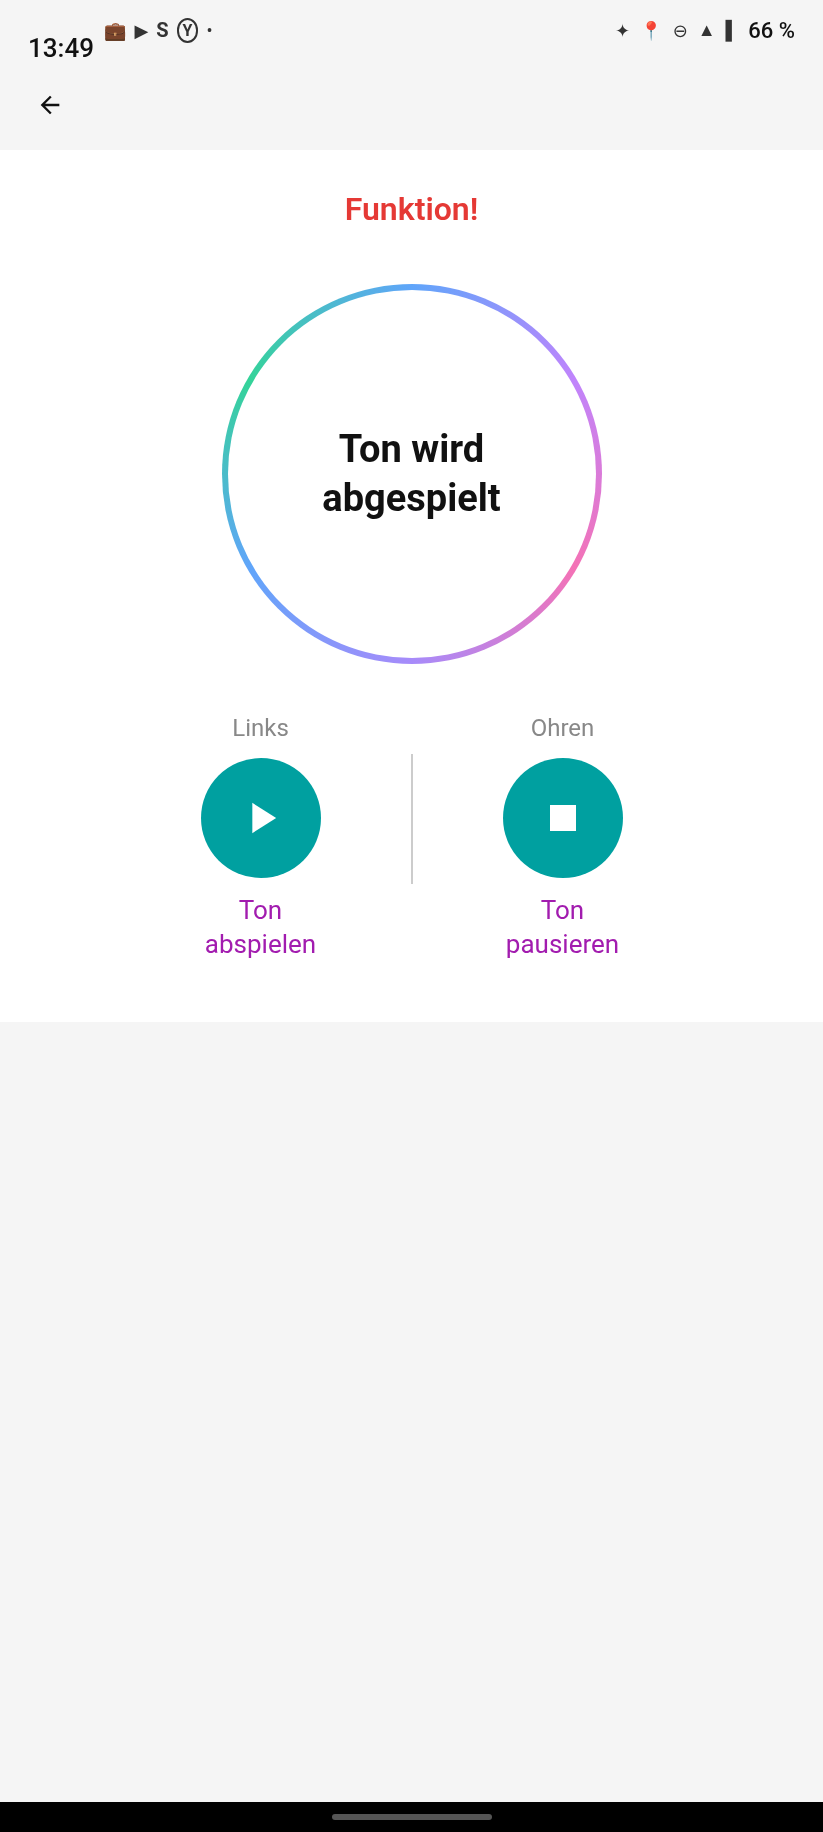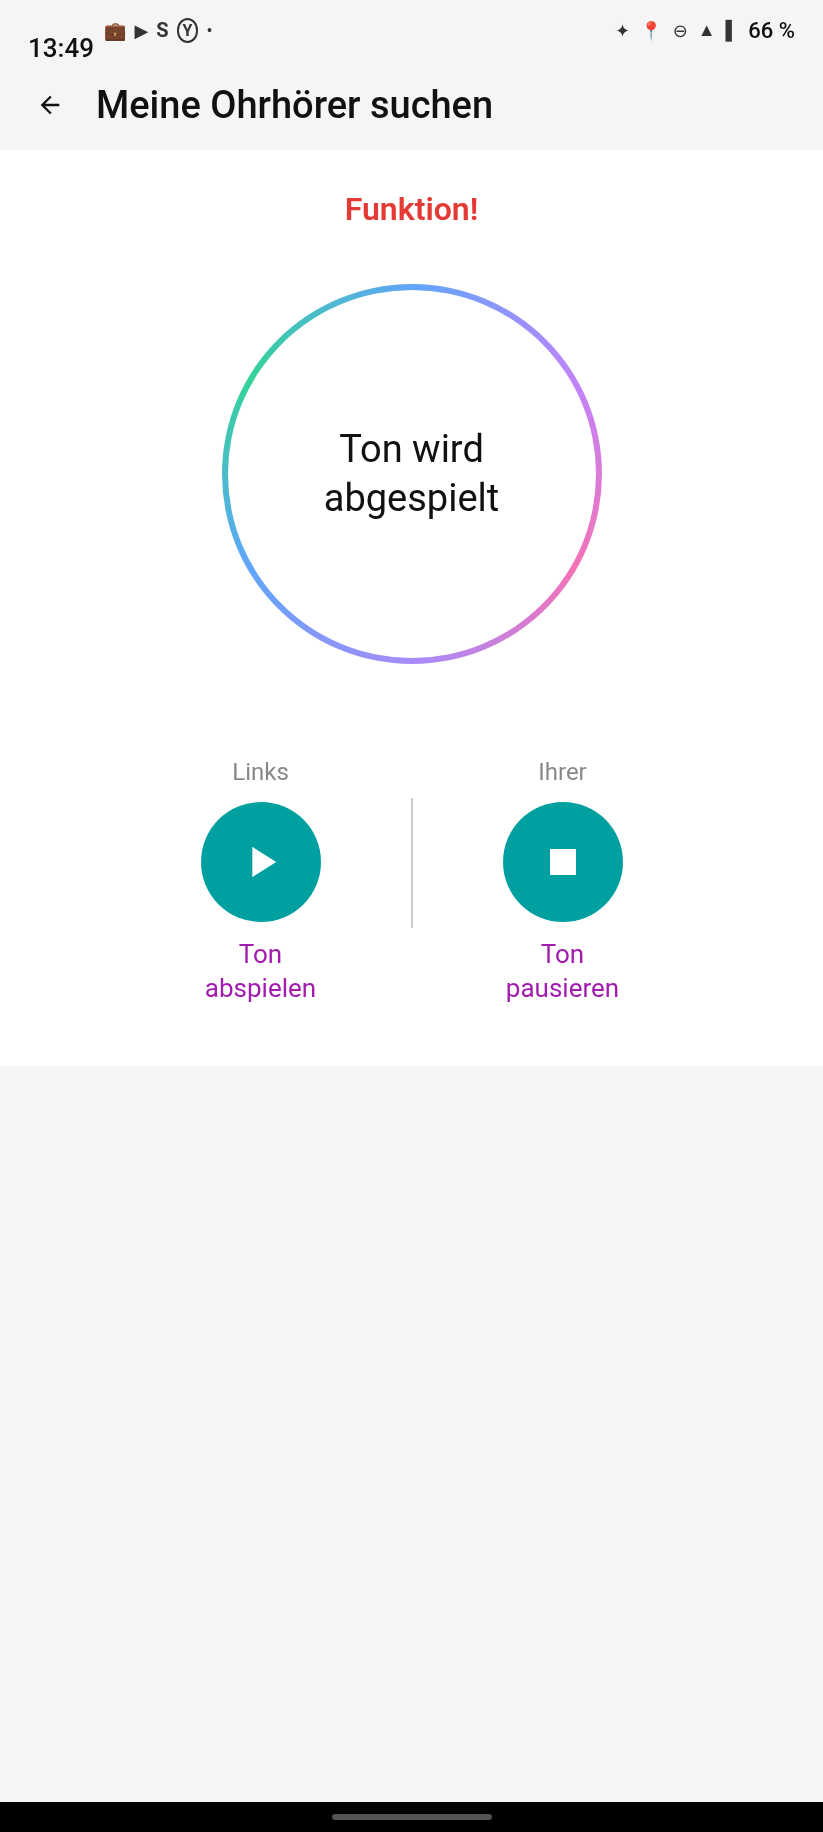--- a/index.html
+++ b/index.html
@@ -170,34 +170,33 @@
       border-radius: 50%;
       background: #fff;
       display: flex;
       align-items: center;
       justify-content: center;
       z-index: 1;
     }
 
     .circle-text {
       font-size: 38px;
-      font-weight: 400;
+      font-weight: 700;
       color: #111;
       text-align: center;
       line-height: 1.3;
     }
 
     
     .controls-section {
       width: 100%;
       display: flex;
       align-items: flex-start;
       justify-content: center;
       gap: 0;
-      margin-top: 44px;
     }
 
     .control-item {
       display: flex;
       flex-direction: column;
       align-items: center;
       gap: 16px;
       flex: 1;
       max-width: 280px;
     }
@@ -293,21 +292,20 @@
     <span class="battery-text">66 %</span>
   </div>
 </div>
 
 <div class="header">
   <div class="back-button">
     <svg class="back-arrow" viewBox="0 0 24 24" fill="none" xmlns="http://www.w3.org/2000/svg">
       <path d="M20 11H7.83l5.59-5.59L12 4l-8 8 8 8 1.41-1.41L7.83 13H20v-2z" fill="#111"></path>
     </svg>
   </div>
-  <span class="page-title">Meine Ohrhörer suchen</span>
 </div>
 
 <div class="content">
 
   <div class="warning-section">
     <div class="warning-title">Funktion!</div>
   </div>
 
   <div class="circle-container">
     <div class="circle-ring"></div>
@@ -324,21 +322,21 @@
         <svg width="52" height="52" viewBox="0 0 24 24" xmlns="http://www.w3.org/2000/svg">
           <path d="M8 5v14l11-7z" fill="#fff"></path>
         </svg>
       </button>
       <span class="control-label-bottom">Ton<br>abspielen</span>
     </div>
 
     <div class="divider"></div>
 
     <div class="control-item">
-      <span class="control-label-top">Ihrer</span>
+      <span class="control-label-top">Ohren</span>
       <button class="control-btn" aria-label="Ton pausieren rechts">
         <svg width="52" height="52" viewBox="0 0 24 24" xmlns="http://www.w3.org/2000/svg">
           <path d="M6 6h12v12H6z" fill="#fff"></path>
         </svg>
       </button>
       <span class="control-label-bottom">Ton<br>pausieren</span>
     </div>
 
   </div>
 

